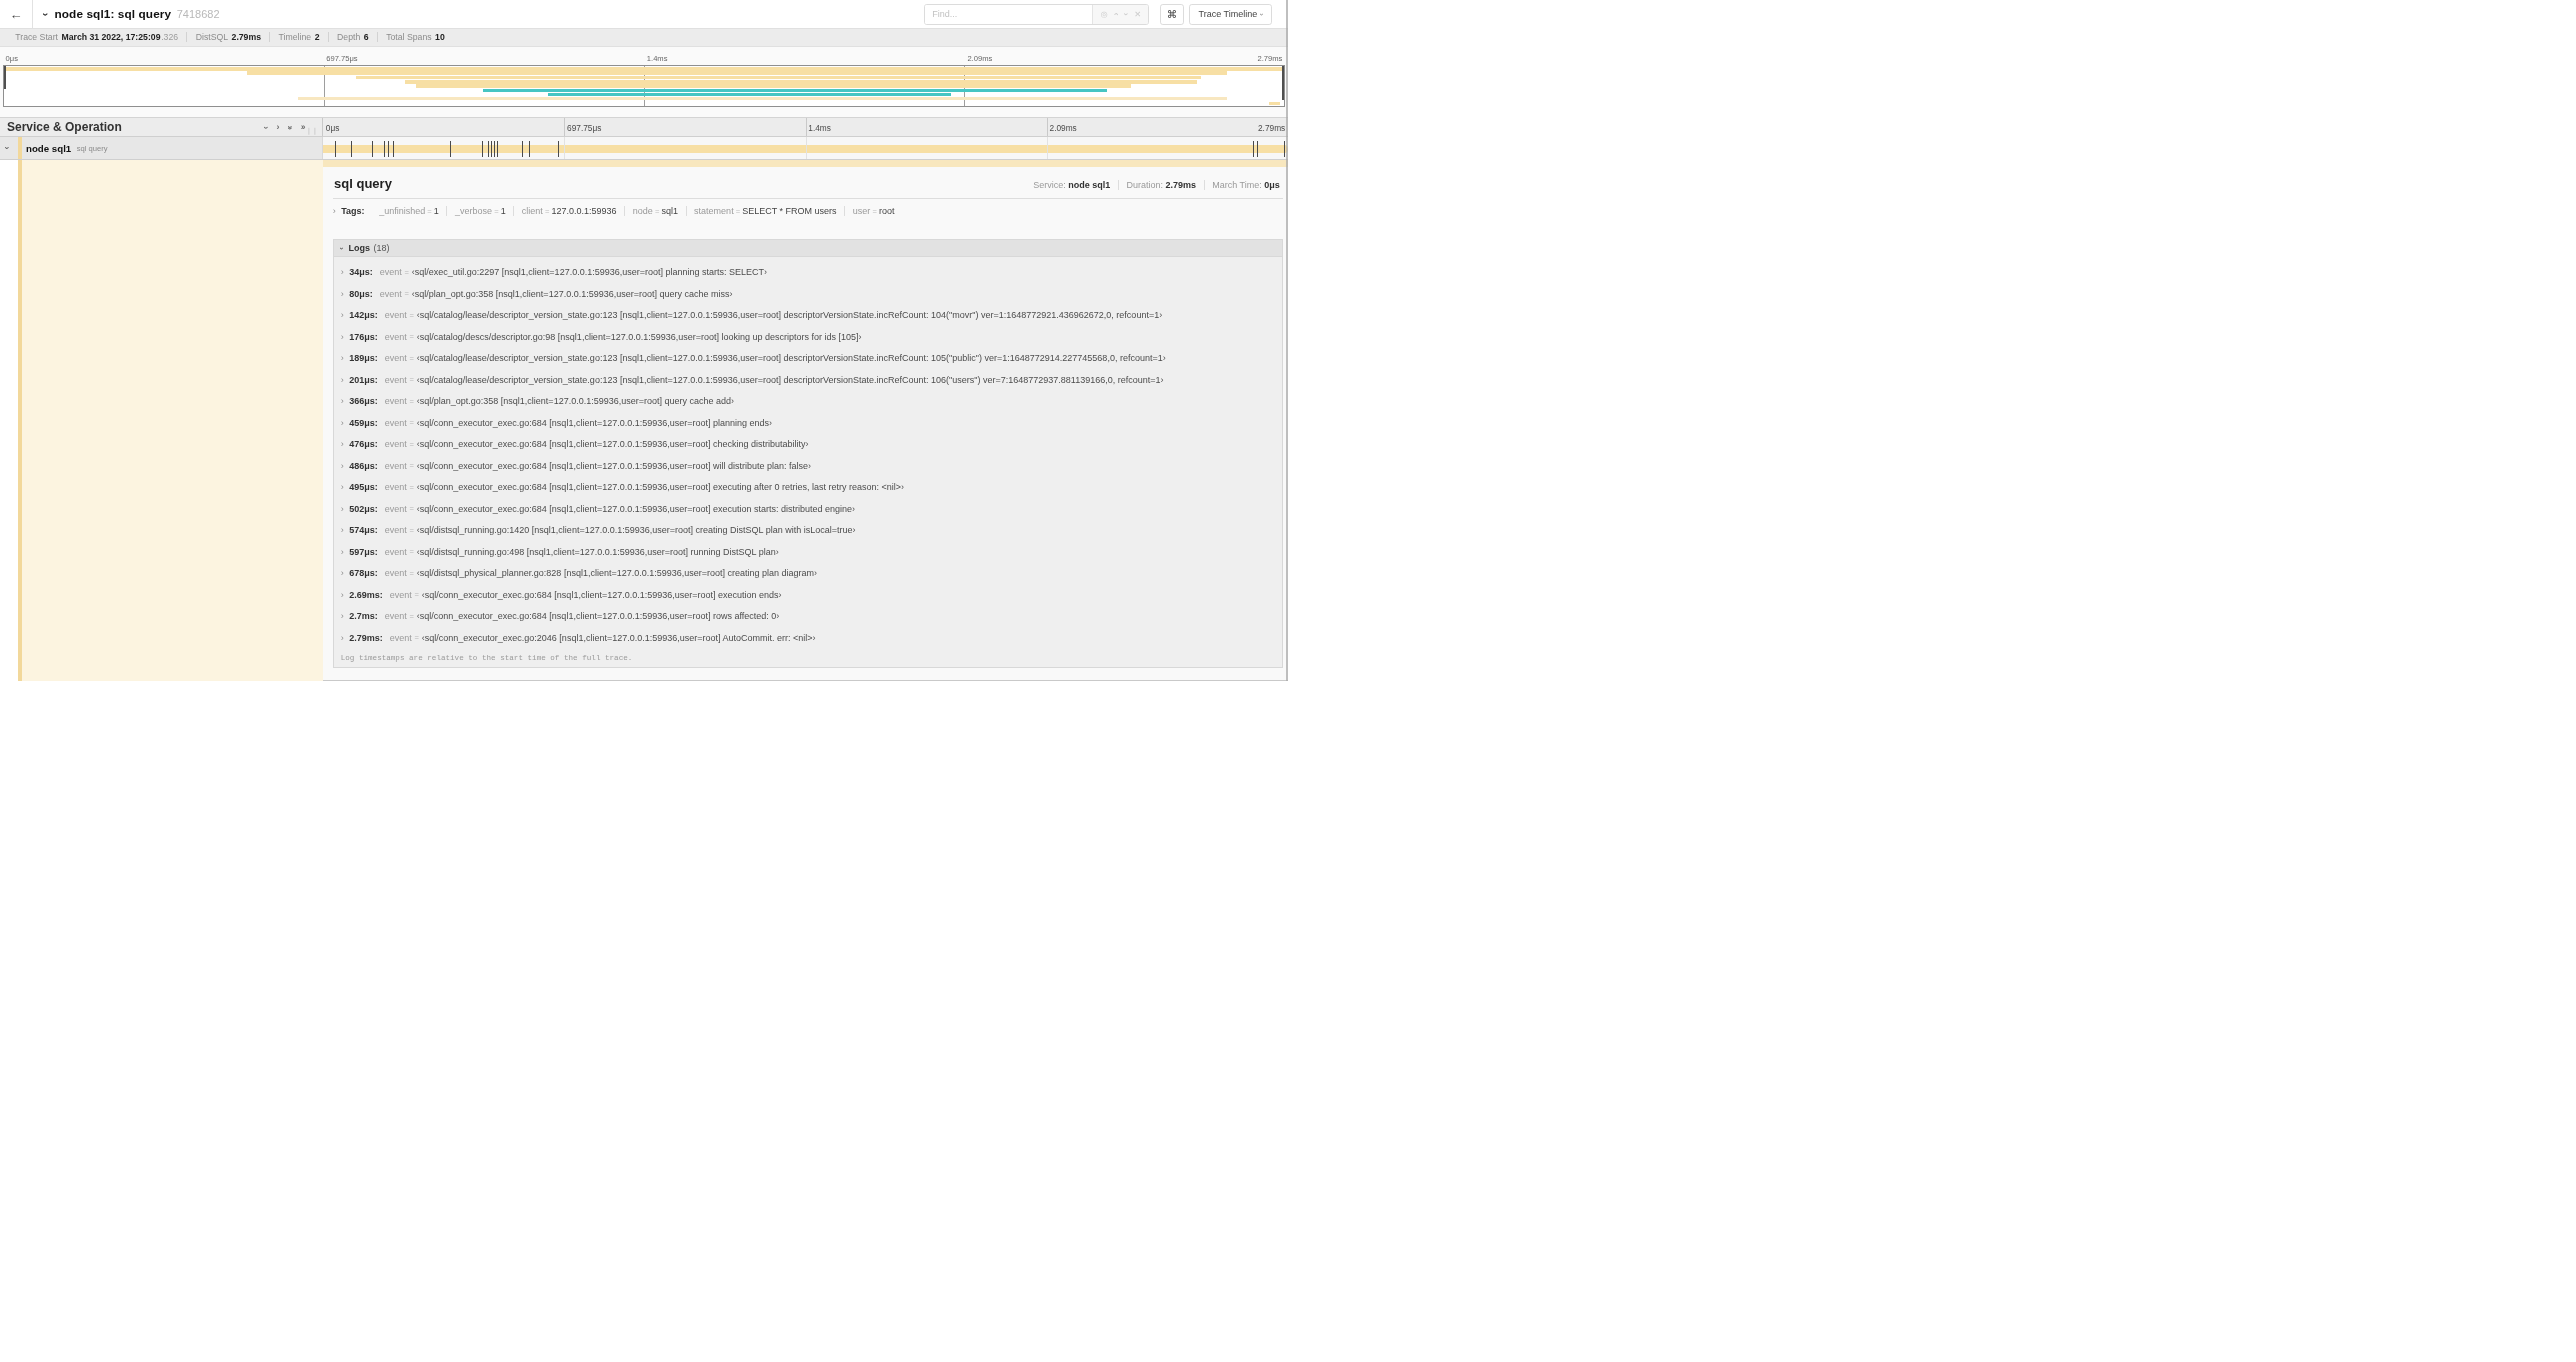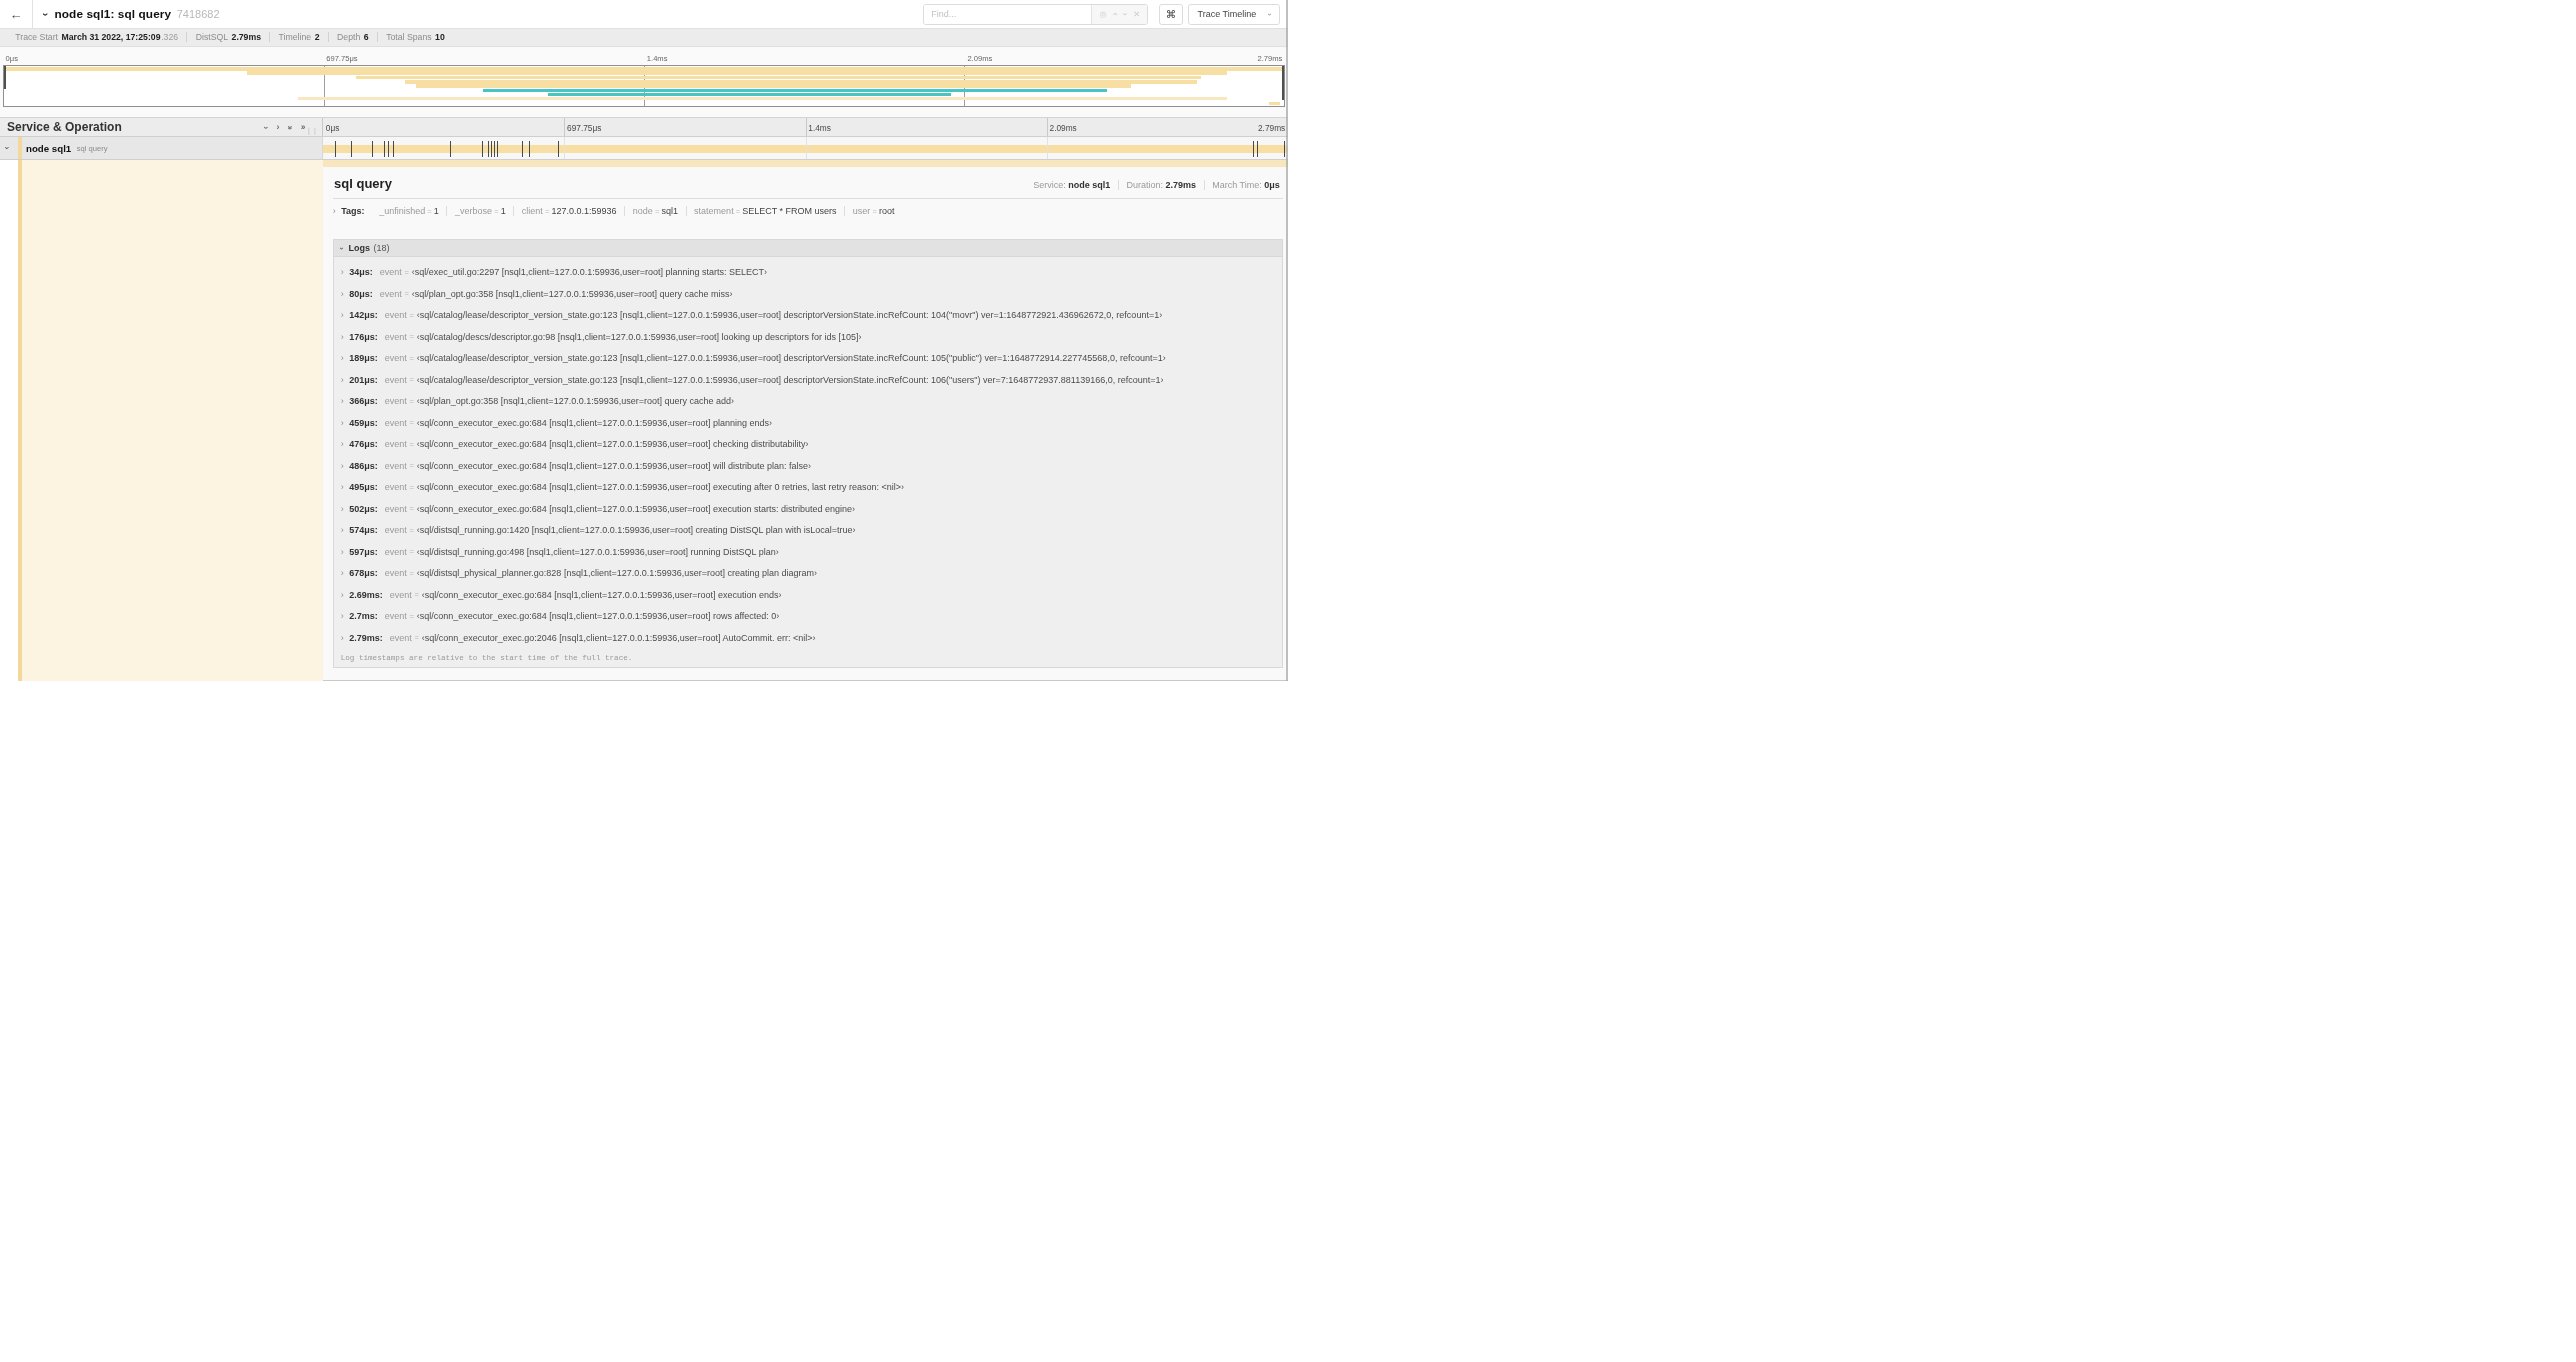--- a/index.html
+++ b/index.html
@@ -9,31 +9,31 @@
 
   
   .topbar { height:28px; flex:0 0 28px; background:#fff; display:flex; align-items:center; }
   .back-btn { width:33px; height:28px; border-right:0.7px solid #e2e2e2; display:flex; align-items:center; justify-content:center; cursor:pointer; }
   .back-btn span { font-size:13px; color:#444; }
   .title-wrap { display:flex; align-items:center; margin-left:11px; flex:1; min-width:0; }
   .chev { display:inline-block; font-weight:bold; color:#333; transform:rotate(90deg); }
   .title-chev { font-size:10.4px; margin-right:7px; }
   .page-title { font-size:11.8px; font-weight:bold; color:#111; letter-spacing:0.1px; }
   .trace-id { font-size:11px; color:#b9b9b9; margin-left:5.5px; }
-  .top-controls { display:flex; align-items:center; gap:5.5px; margin-right:8px; }
+  .top-controls { display:flex; align-items:center; gap:5.5px; margin-right:16px; }
   .findbox { display:flex; width:225px; height:21px; border:0.7px solid #dcdcdc; border-radius:2.8px; overflow:hidden; background:#fff; }
   .findbox input { border:0; outline:none; flex:1; padding:0 7px; font-size:9px; color:#444; font-family:"Liberation Sans",sans-serif; }
   .findbox input::placeholder { color:#c2c2c2; }
   .find-icons { display:flex; align-items:center; gap:7px; background:#f7f7f7; border-left:0.7px solid #e4e4e4; padding:0 7px; }
   .find-icons span { color:#ccc; font-size:8.3px; line-height:1; }
   .mini-chev { display:inline-block; font-weight:bold; }
   .up { transform:rotate(-90deg); }
   .down { transform:rotate(90deg); }
   .kbd-btn { width:23.5px; height:21px; border:0.7px solid #dcdcdc; border-radius:2.8px; background:#fff; font-size:10.4px; color:#333; cursor:pointer; margin-left:5.5px; }
-  .view-btn { height:21px; border:0.7px solid #dcdcdc; border-radius:2.8px; background:#fff; font-size:9px; color:#444; padding:0 8.3px; display:flex; align-items:center; gap:12px; cursor:pointer; font-family:"Liberation Sans",sans-serif; }
+  .view-btn { height:21px; border:0.7px solid #dcdcdc; border-radius:2.8px; background:#fff; font-size:9px; color:#444; padding:0 8.3px; display:flex; align-items:center; gap:3px; cursor:pointer; font-family:"Liberation Sans",sans-serif; }
   .view-btn .chev { font-size:7.6px; color:#888; font-weight:normal; }
 
   
   .statsbar { height:18.7px; flex:0 0 18.7px; background:#ececec; border-top:0.7px solid #e0e0e0; border-bottom:0.7px solid #e0e0e0; display:flex; align-items:center; font-size:8.7px; padding-left:7px; }
   .stat { padding:0 8.3px; color:#8c8c8c; display:flex; align-items:center; gap:3.5px; }
   .stat + .stat { border-left:0.7px solid #d2d2d2; }
   .stat b { color:#222; }
   .stat .frac { color:#9c9c9c; font-weight:normal; margin-left:-2.8px; }
 
   

